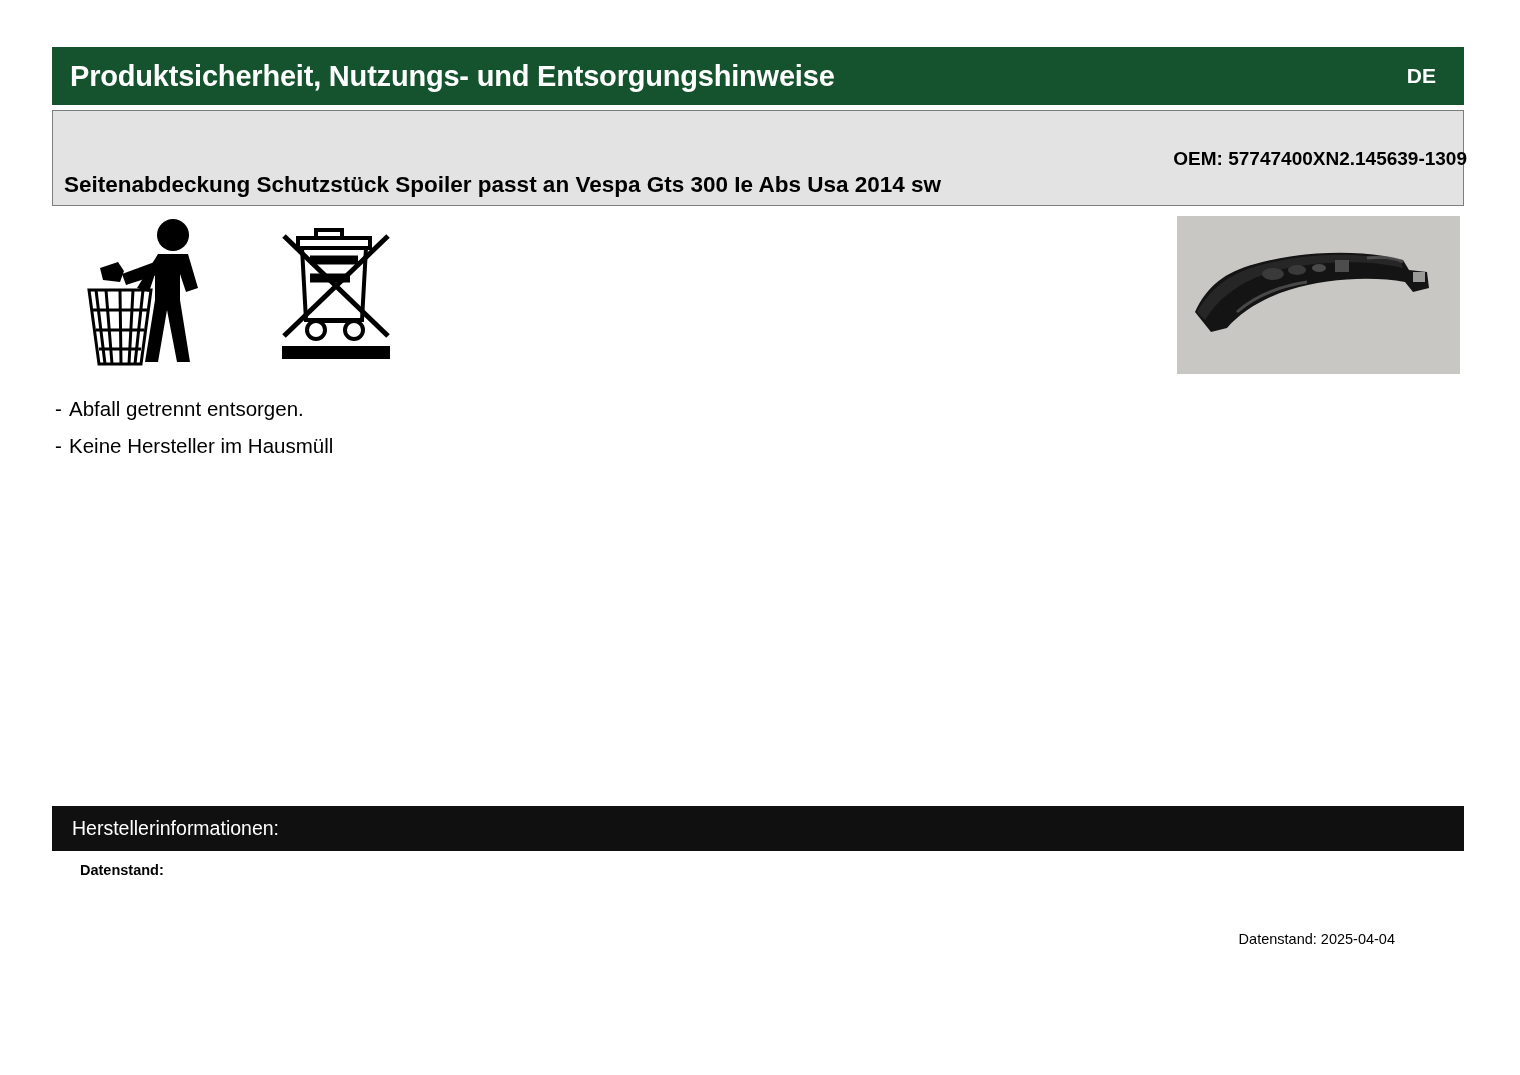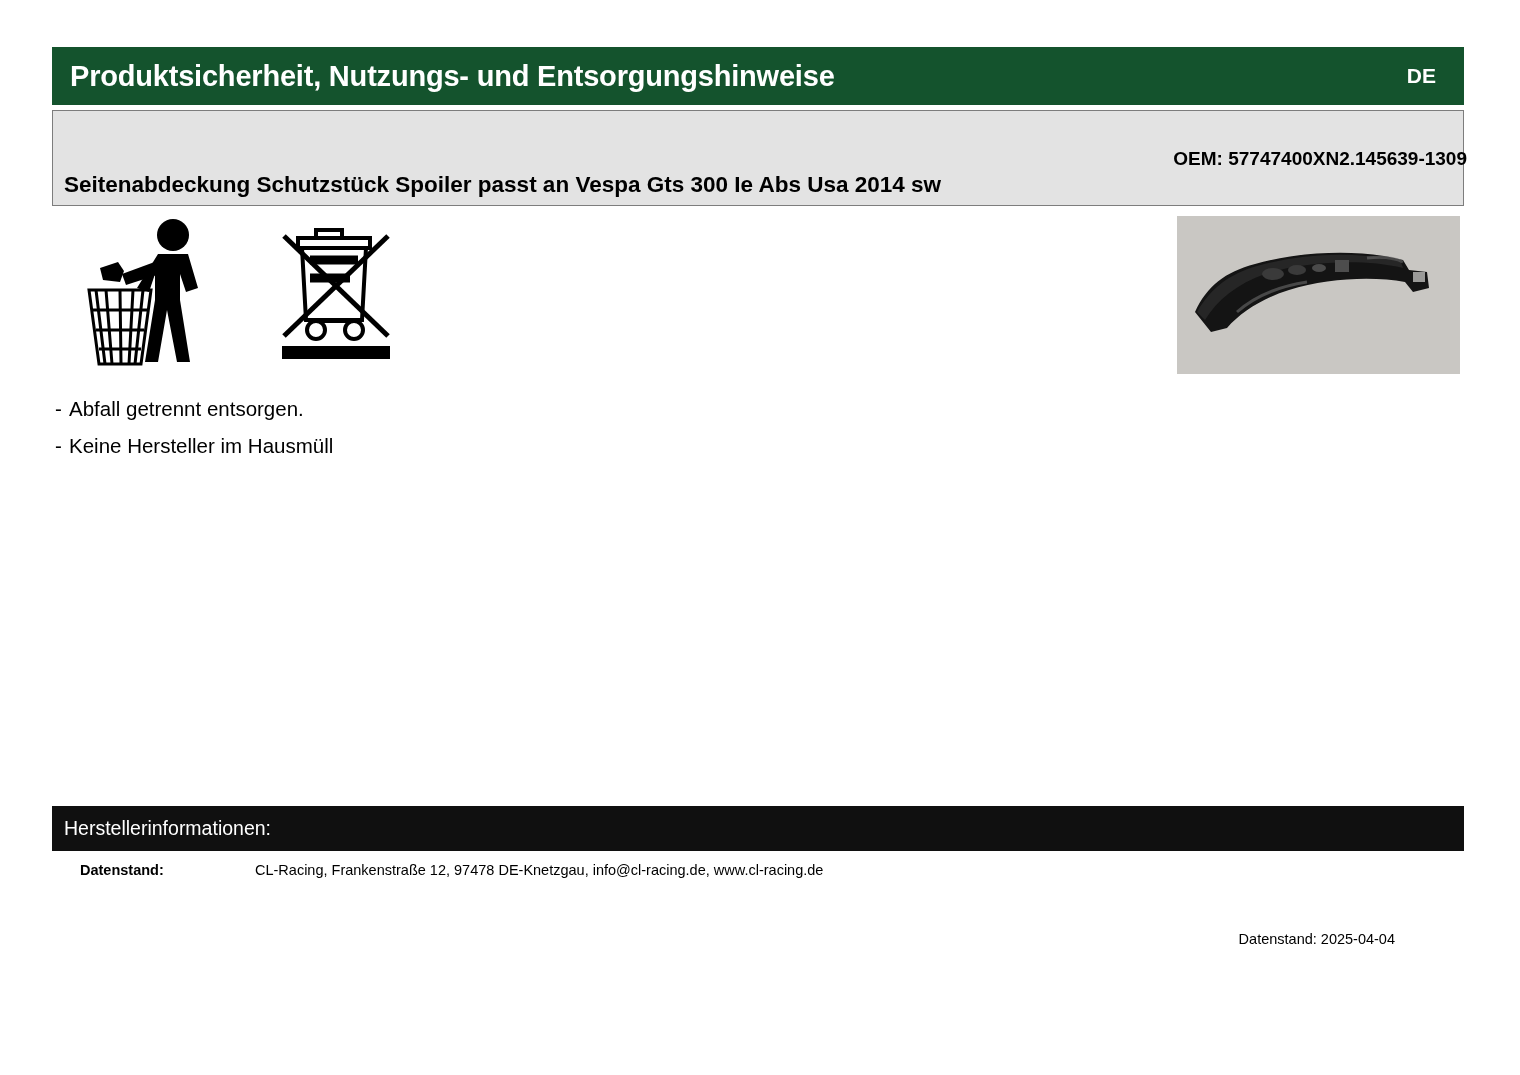--- a/index.html
+++ b/index.html
@@ -128,21 +128,21 @@
   
   .maker-bar {
     position: absolute;
     left: 52px;
     top: 806px;
     width: 1412px;
     height: 45px;
     background: #101010;
     display: flex;
     align-items: center;
-    padding-left: 12px;
+    padding-left: 20px;
     box-sizing: border-box;
   }
   .maker-bar-label {
     color: #ffffff;
     font-size: 19.5px;
   }
 
   .maker-row {
     position: absolute;
     left: 52px;
@@ -258,18 +258,17 @@
       <span class="bullet-dash">-</span><span>Keine Hersteller im Hausmüll</span>
     </div>
   </div>
 
   <div class="maker-bar">
     <span class="maker-bar-label">Herstellerinformationen:</span>
   </div>
 
   <div class="maker-row">
     <span class="maker-key">Datenstand:</span>
-    <span class="maker-val">CL-Racing, Frankenstraße 12, 97478 DE-Knetzgau, info@cl-racing.de, www.cl-racing.de</span>
   </div>
 
   <div class="datenstand">Datenstand: 2025-04-04</div>
 
 </div>
 
 </body></html>

